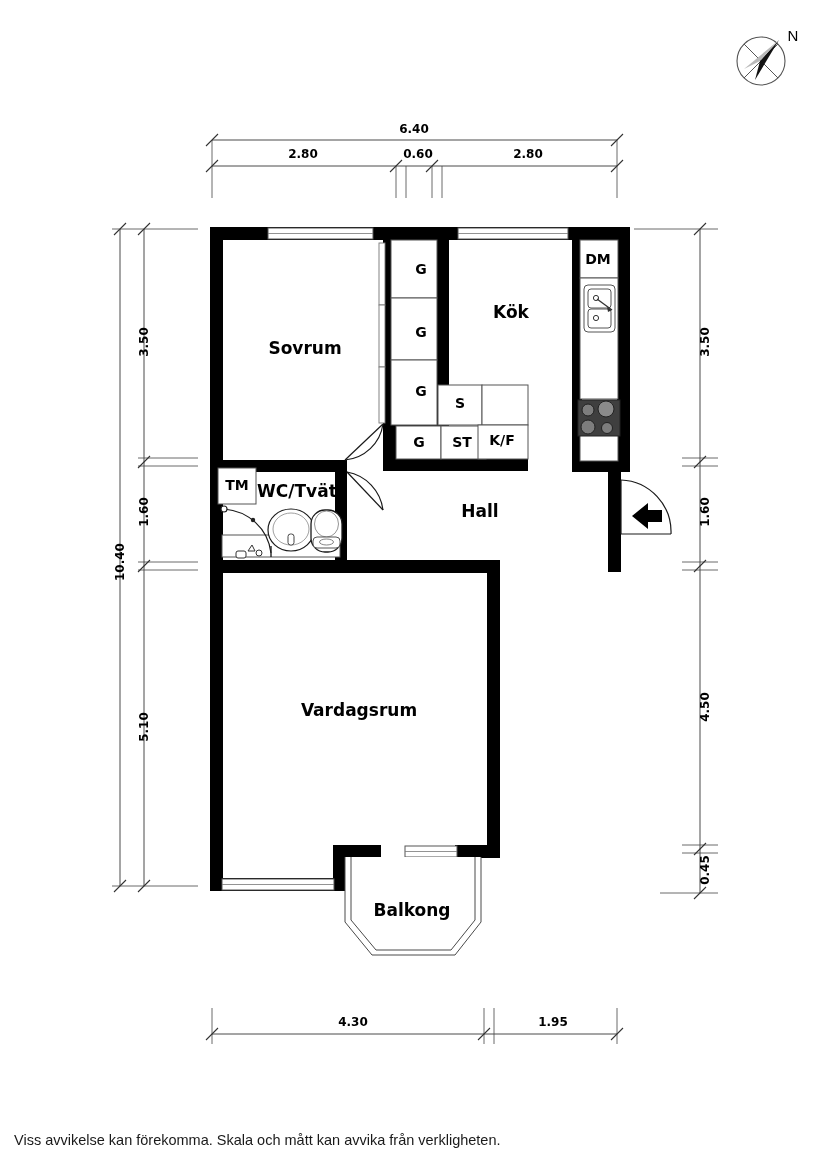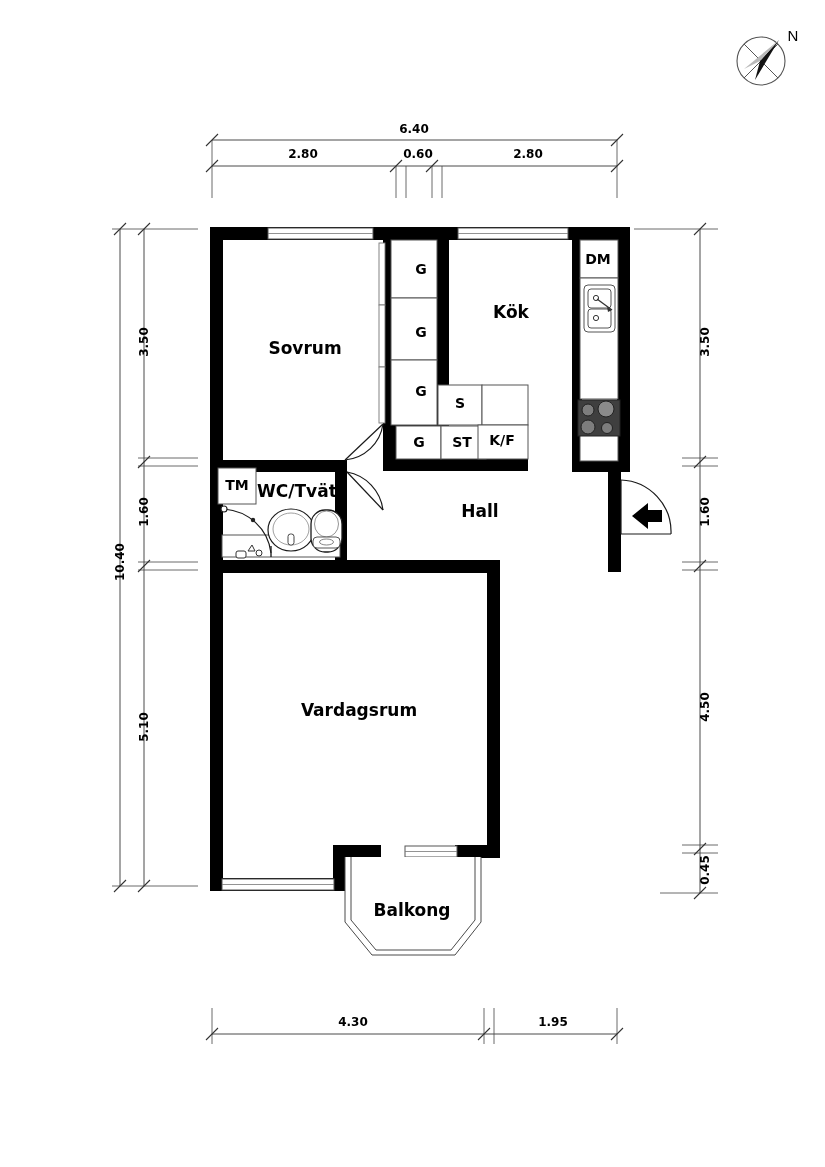--- a/index.html
+++ b/index.html
@@ -377,14 +377,15 @@
       <text class="tag-label" x="419" y="443">G</text>
       <text class="tag-label" x="462" y="443">ST</text>
       <text class="tag-label" x="460" y="404">S</text>
       <text class="tag-label" x="502" y="441">K/F</text>
       <text class="tag-label" x="598" y="260">DM</text>
       <text class="tag-label" x="237" y="486">TM</text>
     </g>
 
   </svg>
 
+  <div id="footer-note">Viss avvikelse kan förekomma. Skala och mått kan avvika från verkligheten.</div>
 
 </div>
 
 </body></html>

